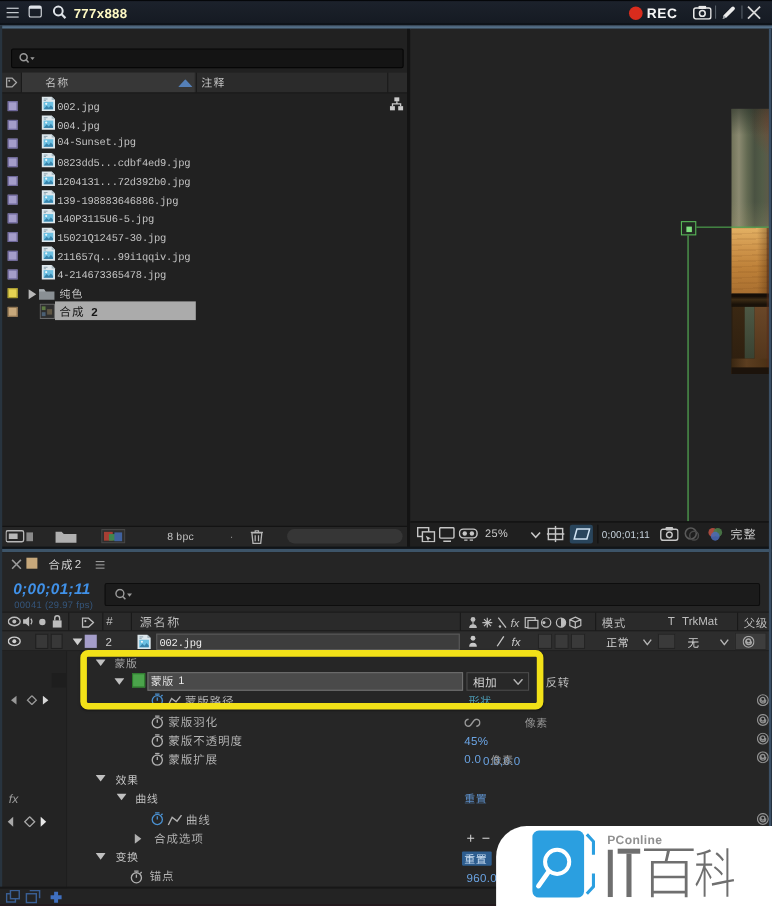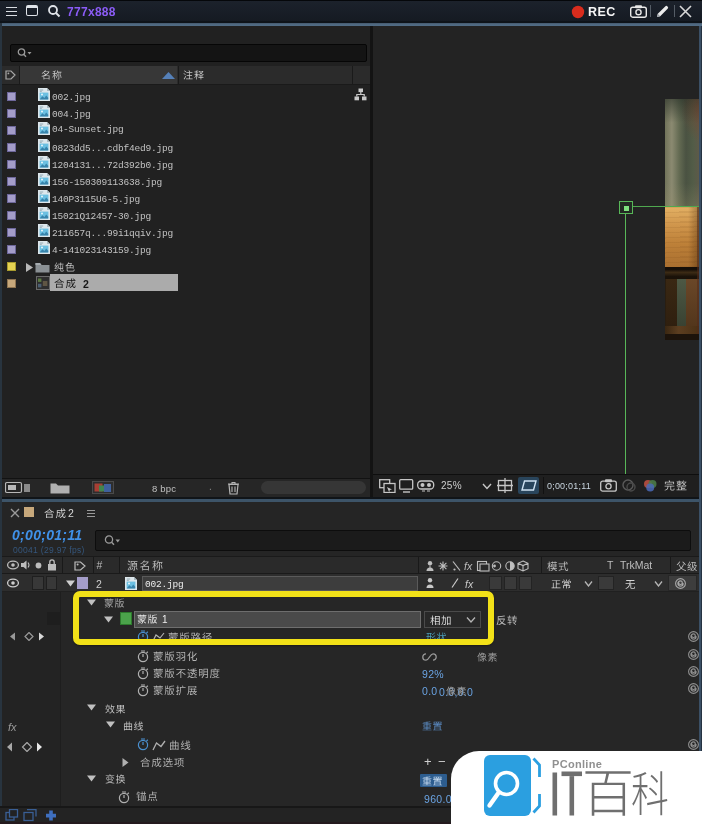--- a/index.html
+++ b/index.html
@@ -67,21 +67,21 @@
 <div class="ab" style="left:0px;top:0px;width:702px;height:22px;background:linear-gradient(#1c222c,#151a22)"></div>
 <div class="ab" style="left:0px;top:0px;width:702px;height:1px;background:#05070a"></div>
 <div class="ab" style="left:6px;top:6.5px;width:11px;height:1.8px;background:#d8dce1"></div>
 <div class="ab" style="left:6px;top:10.5px;width:11px;height:1.8px;background:#d8dce1"></div>
 <div class="ab" style="left:6px;top:14.5px;width:11px;height:1.8px;background:#d8dce1"></div>
 <div class="ab" style="left:26px;top:5px;width:12px;height:11px;border:1.5px solid #dfe3e8;border-top-width:3px;border-radius:2px;box-sizing:border-box"></div>
 <svg class="ab" style="left:47px;top:4px" width="14" height="14">
     <circle cx="6" cy="6" r="4" fill="none" stroke="#dfe3e8" stroke-width="1.8"></circle>
     <line x1="9" y1="9" x2="12.5" y2="12.5" stroke="#dfe3e8" stroke-width="2"></line>
   </svg>
-<div class="ab" style="left:67px;top:4.5px;font:700 12px/14px 'Liberation Sans', sans-serif;color:#8b5cf6;letter-spacing:0.3px;white-space:nowrap;">777x888</div>
+<div class="ab" style="left:67px;top:4.5px;font:700 12px/14px 'Liberation Sans', sans-serif;color:#fef9c3;letter-spacing:0.3px;white-space:nowrap;">777x888</div>
 <svg class="ab" style="left:571px;top:5px" width="14" height="14">
     <circle cx="7" cy="7" r="6.2" fill="#d92c1d"></circle>
   </svg>
 <div class="ab" style="left:588px;top:5px;font:700 12.5px/14.5px 'Liberation Sans', sans-serif;color:#f5f5f5;letter-spacing:0.5px;white-space:nowrap;">REC</div>
 <svg class="ab" style="left:630px;top:5px" width="17" height="13">
     <rect x="0.7" y="2.2" width="15.6" height="10" rx="2" fill="none" stroke="#e8e8e8" stroke-width="1.4"></rect>
     <rect x="5" y="0.2" width="7" height="3" rx="1" fill="#e8e8e8"></rect>
     <circle cx="8.5" cy="7.2" r="2.6" fill="none" stroke="#e8e8e8" stroke-width="1.4"></circle>
   </svg>
 <div class="ab" style="left:650px;top:5px;width:1px;height:12px;background:#555d66"></div>
@@ -175,21 +175,21 @@
 <div class="ab" style="left:52px;top:159.5px;font:400 9.5px/11.5px 'Liberation Mono', sans-serif;color:#c2c2c2;letter-spacing:-0.2px;white-space:nowrap;">1204131...72d392b0.jpg</div>
 <div class="ab" style="left:7px;top:177px;width:9px;height:9px;background:#a49dc9;border:1px solid #6d679a;box-sizing:border-box"></div>
 <svg class="ab" style="left:37px;top:172px" width="14" height="15">
     <path d="M1,1 L10,1 L13,4 L13,14 L1,14 Z" fill="#dde7ec"></path>
     <path d="M10,1 L10,4 L13,4 Z" fill="#a8b8c0"></path>
     <rect x="2.6" y="5.6" width="8.8" height="6.8" fill="#6cc0e2"></rect>
     <path d="M2.6,12.4 l2.8,-3.2 l2,1.8 l1.8,-2.4 l2,2.2 l0,1.6 z" fill="#3884ac"></path>
     <circle cx="5" cy="7.4" r="1" fill="#eaf6fb"></circle>
     <path d="M2.8,3 l3.4,0 M2.8,4.3 l2,0" stroke="#8fa6b2" stroke-width="0.9"></path>
   </svg>
-<div class="ab" style="left:52px;top:176.5px;font:400 9.5px/11.5px 'Liberation Mono', sans-serif;color:#c2c2c2;letter-spacing:-0.2px;white-space:nowrap;">156-150309113638.jpg</div>
+<div class="ab" style="left:52px;top:176.5px;font:400 9.5px/11.5px 'Liberation Mono', sans-serif;color:#c2c2c2;letter-spacing:-0.2px;white-space:nowrap;">139-198883646886.jpg</div>
 <div class="ab" style="left:7px;top:194px;width:9px;height:9px;background:#a49dc9;border:1px solid #6d679a;box-sizing:border-box"></div>
 <svg class="ab" style="left:37px;top:189px" width="14" height="15">
     <path d="M1,1 L10,1 L13,4 L13,14 L1,14 Z" fill="#dde7ec"></path>
     <path d="M10,1 L10,4 L13,4 Z" fill="#a8b8c0"></path>
     <rect x="2.6" y="5.6" width="8.8" height="6.8" fill="#6cc0e2"></rect>
     <path d="M2.6,12.4 l2.8,-3.2 l2,1.8 l1.8,-2.4 l2,2.2 l0,1.6 z" fill="#3884ac"></path>
     <circle cx="5" cy="7.4" r="1" fill="#eaf6fb"></circle>
     <path d="M2.8,3 l3.4,0 M2.8,4.3 l2,0" stroke="#8fa6b2" stroke-width="0.9"></path>
   </svg>
 <div class="ab" style="left:52px;top:193.5px;font:400 9.5px/11.5px 'Liberation Mono', sans-serif;color:#c2c2c2;letter-spacing:-0.2px;white-space:nowrap;">140P3115U6-5.jpg</div>
@@ -215,21 +215,21 @@
 <div class="ab" style="left:52px;top:227.5px;font:400 9.5px/11.5px 'Liberation Mono', sans-serif;color:#c2c2c2;letter-spacing:-0.2px;white-space:nowrap;">211657q...99i1qqiv.jpg</div>
 <div class="ab" style="left:7px;top:245px;width:9px;height:9px;background:#a49dc9;border:1px solid #6d679a;box-sizing:border-box"></div>
 <svg class="ab" style="left:37px;top:240px" width="14" height="15">
     <path d="M1,1 L10,1 L13,4 L13,14 L1,14 Z" fill="#dde7ec"></path>
     <path d="M10,1 L10,4 L13,4 Z" fill="#a8b8c0"></path>
     <rect x="2.6" y="5.6" width="8.8" height="6.8" fill="#6cc0e2"></rect>
     <path d="M2.6,12.4 l2.8,-3.2 l2,1.8 l1.8,-2.4 l2,2.2 l0,1.6 z" fill="#3884ac"></path>
     <circle cx="5" cy="7.4" r="1" fill="#eaf6fb"></circle>
     <path d="M2.8,3 l3.4,0 M2.8,4.3 l2,0" stroke="#8fa6b2" stroke-width="0.9"></path>
   </svg>
-<div class="ab" style="left:52px;top:244.5px;font:400 9.5px/11.5px 'Liberation Mono', sans-serif;color:#c2c2c2;letter-spacing:-0.2px;white-space:nowrap;">4-141023143159.jpg</div>
+<div class="ab" style="left:52px;top:244.5px;font:400 9.5px/11.5px 'Liberation Mono', sans-serif;color:#c2c2c2;letter-spacing:-0.2px;white-space:nowrap;">4-214673365478.jpg</div>
 <svg class="ab" style="left:354px;top:88px" width="13" height="13">
     <rect x="4.5" y="0.5" width="4.5" height="3.6" fill="#c9c9c9"></rect>
     <rect x="0.5" y="8.5" width="4.5" height="3.8" fill="#c9c9c9"></rect>
     <rect x="8" y="8.5" width="4.5" height="3.8" fill="#c9c9c9"></rect>
     <path d="M6.8,4 L6.8,6.5 M2.8,8.5 L2.8,6.5 L10.2,6.5 L10.2,8.5" stroke="#c9c9c9" stroke-width="1.2" fill="none"></path>
   </svg>
 <div class="ab" style="left:7px;top:262px;width:9px;height:9px;background:#e5d252;border:1px solid #a89b2e;box-sizing:border-box"></div>
 <svg class="ab" style="left:25px;top:263px" width="8" height="9">
     <path d="M1,0 L8,4.5 L1,9 Z" fill="#b8b8b8"></path>
   </svg>
@@ -557,21 +557,21 @@
     <path d="M6,7 L6,4 M4,1 L8,1 M9.5,3 L10.8,1.8" stroke="#b0b0b0" stroke-width="1.2" fill="none"></path>
   </svg>
 <svg class="ab" style="left:153px;top:668px" width="68" height="11" fill="#b5b5b5">
     <use href="#u8499" transform="translate(0.0,0) scale(0.01050,0.01050)"></use>
     <use href="#u7248" transform="translate(11.3,0) scale(0.01050,0.01050)"></use>
     <use href="#u4E0D" transform="translate(22.6,0) scale(0.01050,0.01050)"></use>
     <use href="#u900F" transform="translate(33.9,0) scale(0.01050,0.01050)"></use>
     <use href="#u660E" transform="translate(45.2,0) scale(0.01050,0.01050)"></use>
     <use href="#u5EA6" transform="translate(56.5,0) scale(0.01050,0.01050)"></use>
   </svg>
-<div class="ab" style="left:422px;top:667.5px;font:400 10.5px/12.5px 'Liberation Sans', sans-serif;color:#6aa3e2;letter-spacing:0.3px;white-space:nowrap;">92%</div>
+<div class="ab" style="left:422px;top:667.5px;font:400 10.5px/12.5px 'Liberation Sans', sans-serif;color:#6aa3e2;letter-spacing:0.3px;white-space:nowrap;">45%</div>
 <svg class="ab" style="left:688px;top:666px" width="11" height="11">
     <path d="M5.5,5.5 m2.6,0 a2.6,2.6 0 1 1 -2.6,-2.6 a1.8,1.8 0 1 1 -1.8,1.8" fill="none" stroke="#909090" stroke-width="1.2" stroke-linecap="round"></path>
     <circle cx="5.5" cy="5.5" r="4.9" fill="none" stroke="#909090" stroke-width="1.1"></circle>
   </svg>
 <svg class="ab" style="left:137px;top:684px" width="12" height="13">
     <circle cx="6" cy="7" r="4.6" fill="none" stroke="#b0b0b0" stroke-width="1.2"></circle>
     <path d="M6,7 L6,4 M4,1 L8,1 M9.5,3 L10.8,1.8" stroke="#b0b0b0" stroke-width="1.2" fill="none"></path>
   </svg>
 <svg class="ab" style="left:153px;top:685px" width="46" height="11" fill="#b5b5b5">
     <use href="#u8499" transform="translate(0.0,0) scale(0.01050,0.01050)"></use>

